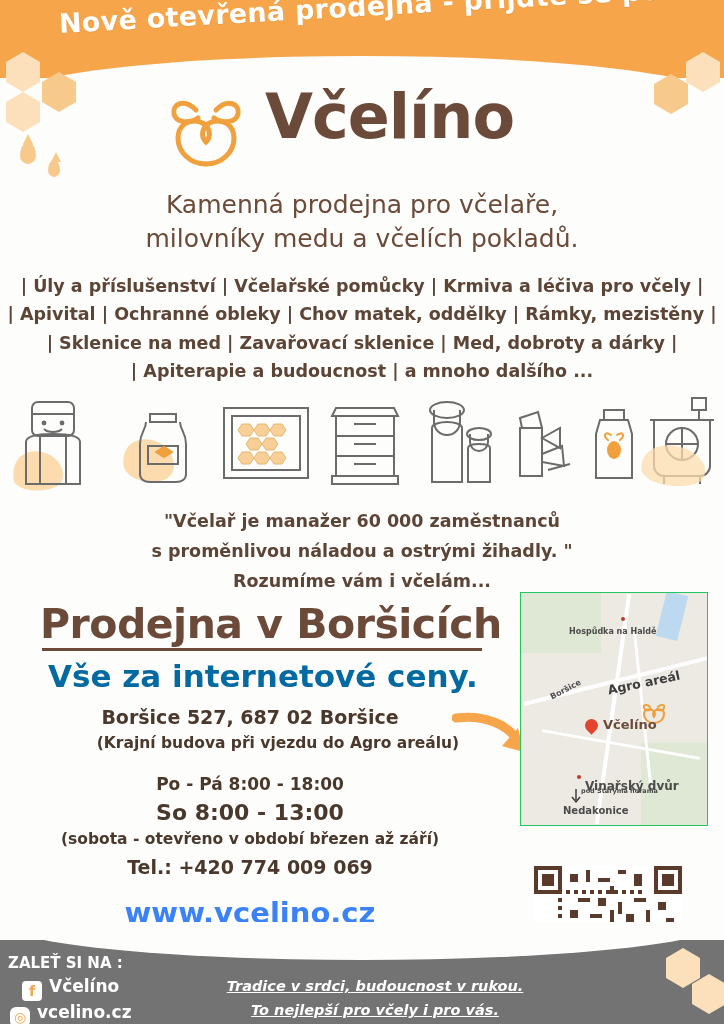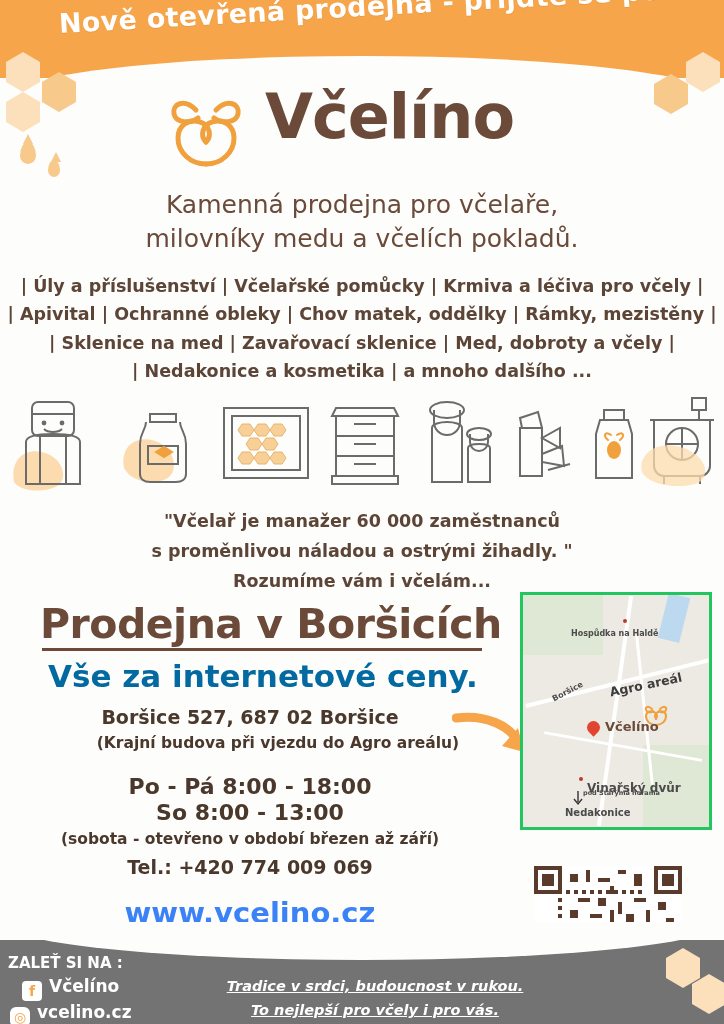--- a/index.html
+++ b/index.html
@@ -218,21 +218,21 @@
     font-weight: bold;
     margin-left: 28px;
   }
   .hours1 {
     position: absolute;
     top: 774px;
     left: 0;
     width: 500px;
     text-align: center;
     color: #4a382c;
-    font-size: 22px;
+    font-size: 17px;
     font-weight: bold;
   }
   .hours2 {
     position: absolute;
     top: 800px;
     left: 0;
     width: 500px;
     text-align: center;
     color: #4a382c;
     font-size: 22px;
@@ -281,21 +281,21 @@
 
   
   .map {
     position: absolute;
     top: 592px;
     left: 520px;
     width: 186px;
     height: 232px;
     background: #eceae3;
     overflow: hidden;
-    border: 3px solid #22c55e;
+    border: 1px solid #22c55e;
   }
   .map-road {
     position: absolute;
     background: #ffffff;
   }
   .map-green {
     position: absolute;
     background: #dfe8d4;
   }
   .map-water {
@@ -446,22 +446,22 @@
   </div>
 
   <div class="subtitle">
     <div>Kamenná prodejna pro včelaře,</div>
     <div>milovníky medu a včelích pokladů.</div>
   </div>
 
   <div class="prodlist">
     <div class="ln">| Úly a příslušenství | Včelařské pomůcky | Krmiva a léčiva pro včely |</div>
     <div class="ln">| Apivital | Ochranné obleky | Chov matek, oddělky | Rámky, mezistěny |</div>
-    <div class="ln">| Sklenice na med | Zavařovací sklenice | Med, dobroty a včely |</div>
-    <div class="ln">| Nedakonice a kosmetika | a mnoho dalšího ...</div>
+    <div class="ln">| Sklenice na med | Zavařovací sklenice | Med, dobroty a dárky |</div>
+    <div class="ln">| Apiterapie a budoucnost | a mnoho dalšího ...</div>
   </div>
 
   <div class="icons">
 
     <svg class="ico" style="left:0px; top:34px;" width="76" height="66" viewBox="0 0 76 66">
       <path d="M6 56 C2 34 16 22 34 26 C52 30 60 48 52 58 C44 66 14 68 6 56 Z" fill="#fcdcae"></path>
     </svg>
 
     <svg class="ico" style="left:8px; top:4px;" width="74" height="92" viewBox="0 0 74 92">
       <g fill="none" stroke="#6b6b6b" stroke-width="2">

